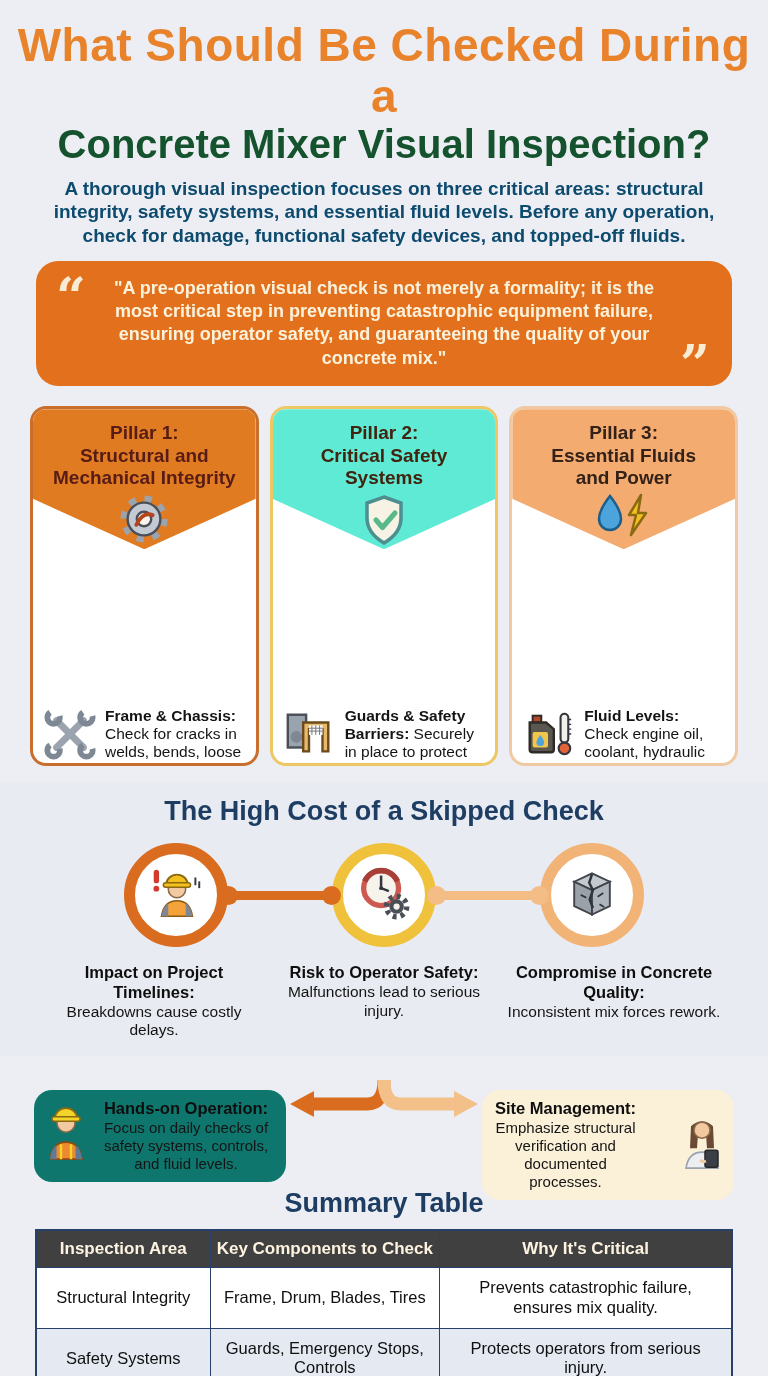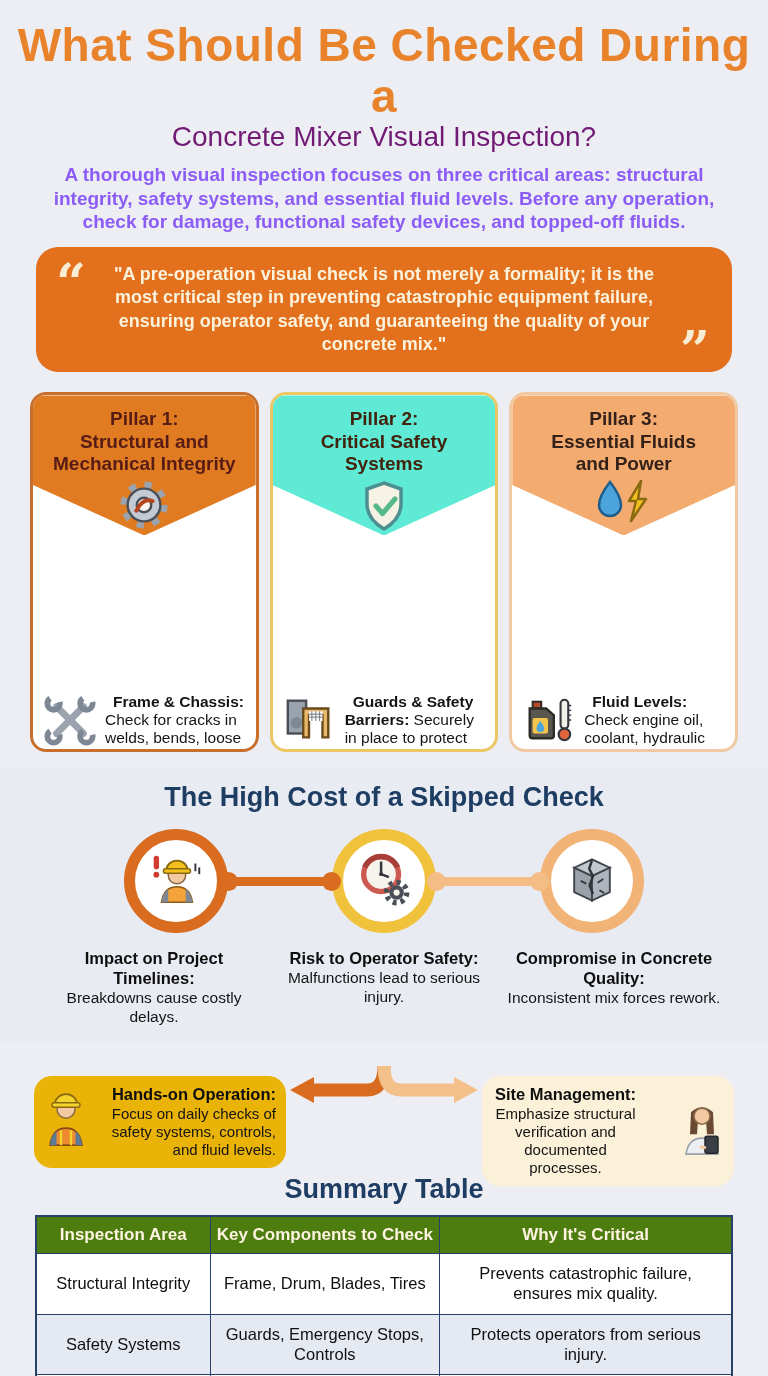--- a/index.html
+++ b/index.html
@@ -3,22 +3,22 @@
 <meta charset="utf-8">
 <style>
   * { margin:0; padding:0; box-sizing:border-box; }
   html,body { background:#dfe1e8; }
   body { font-family:"Liberation Sans", sans-serif; }
   .page { width:768px; height:1376px; margin:0 auto; background:#edeef3; display:flex; flex-direction:column; overflow:hidden; position:relative; }
 
   
   .hdr { text-align:center; padding-top:20px; }
   .t1 { font-size:46px; font-weight:bold; color:#e8832c; letter-spacing:0.5px; line-height:1.1; }
-  .t2 { font-size:28px; font-weight:normal; color:#701a75; line-height:1.15; }
-  .sub { width:700px; margin:10px auto 0; font-size:19px; font-weight:bold; color:#8b5cf6; line-height:1.22; }
+  .t2 { font-size:40px; font-weight:bold; color:#14532d; line-height:1.15; }
+  .sub { width:700px; margin:10px auto 0; font-size:19px; font-weight:bold; color:#0c4a6e; line-height:1.22; }
 
   
   .quote { margin:14px 36px 0; background:#e2701d; border-radius:22px; padding:16px 58px 16px 58px; position:relative; color:#fbf2dc; }
   .quote-text { font-size:18px; font-weight:bold; text-align:center; line-height:1.3; }
   .qmark { position:absolute; font-size:52px; font-weight:bold; color:#f8edd2; line-height:1; font-family:"DejaVu Serif", serif; }
   .q-open { left:20px; top:10px; }
   .q-close { right:22px; bottom:-4px; }
 
   
   .pillars { display:flex; gap:11px; margin:20px 30px 0; height:360px; }
@@ -32,21 +32,21 @@
   .p3 .phead { background:#f3ab6f; }
   .pillar-title { font-size:19px; font-weight:bold; line-height:1.18; white-space:pre-line; }
   .p1 .pillar-title { color:#571c15; }
   .p2 .pillar-title { color:#42230d; }
   .p3 .pillar-title { color:#342119; }
   .phead-icon { position:absolute; top:84px; left:50%; transform:translateX(-50%); z-index:2; }
   .plist { padding:10px 9px 8px 8px; display:flex; flex-direction:column; gap:11px; margin-top:4px; }
   .pitem { display:flex; gap:7px; align-items:flex-start; }
   .pic { width:57px; flex:0 0 57px; display:flex; justify-content:center; align-items:center; }
   .ptxt { font-size:15.5px; color:#141414; line-height:1.14; }
-  .ptxt b { display:block;margin-left:8px; }
+  .ptxt b { display:block; }
   .pitem.flow .ptxt b { display:inline; }
 
   
   .costs { background:#e9ebf3; margin-top:16px; padding:14px 0 16px; }
   .sec-title { text-align:center; font-size:27px; font-weight:bold; color:#1e3d63; }
   .rings { display:flex; justify-content:center; align-items:center; margin-top:16px; }
   .ring { width:104px; height:104px; border-radius:50%; background:#fff; display:flex; align-items:center; justify-content:center; }
   .ring.c1 { border:11px solid #d96c1f; }
   .ring.c2 { border:11px solid #f0c23c; }
   .ring.c3 { border:11px solid #f2b377; }
@@ -57,33 +57,33 @@
   .link::before { left:-9px; } .link::after { right:-9px; }
   .caps { display:flex; justify-content:space-between; padding:0 44px; margin-top:16px; }
   .cap { width:220px; text-align:center; }
   .cap b { font-size:16.5px; color:#0e0e0e; line-height:1.2; display:block; }
   .cap span { font-size:15.5px; color:#141414; line-height:1.2; }
 
   
   .choice { margin-top:12px; }
   .choice-row { position:relative; height:104px; margin:6px 30px 0; }
   .cbox { position:absolute; top:16px; width:252px; border-radius:18px; min-height:78px; padding:9px 10px; text-align:center; }
-  .cbox.left { left:4px; background:#eab308; padding-left:62px;text-align:right; }
+  .cbox.left { left:4px; background:#0f766e; padding-left:62px; }
   .cbox.right { right:4px; background:#fbf0d8; padding-right:95px; }
   .cbox b { font-size:16.5px; color:#0e0e0e; display:block; line-height:1.2; }
   .cbox span { font-size:15px; color:#141414; line-height:1.18; }
   .cbox .side-icon { position:absolute; top:50%; transform:translateY(-50%); }
   .cbox.left .side-icon { left:8px; }
   .cbox.right .side-icon { right:8px; }
   .branch { position:absolute; left:50%; top:4px; transform:translateX(-50%); }
 
   
   .summary { margin-top:10px; }
   table { width:698px; margin:10px auto 0; border-collapse:collapse; border:2.5px solid #27416b; }
-  th { background:#4d7c0f; color:#fdf3e0; font-size:17px; font-weight:bold; padding:8px 6px; border:1.5px solid #27416b; }
+  th { background:#404040; color:#fdf3e0; font-size:17px; font-weight:bold; padding:8px 6px; border:1.5px solid #27416b; }
   td { font-size:16.5px; color:#101010; text-align:center; padding:10px 8px; border:1.5px solid #27416b; background:#fff; line-height:1.2; }
   tr.alt td { background:#e4e9f2; }
 </style>
 </head>
 <body>
 
 <div class="page">
 
   <div class="hdr">
     <div class="t1">What Should Be Checked During a</div>

